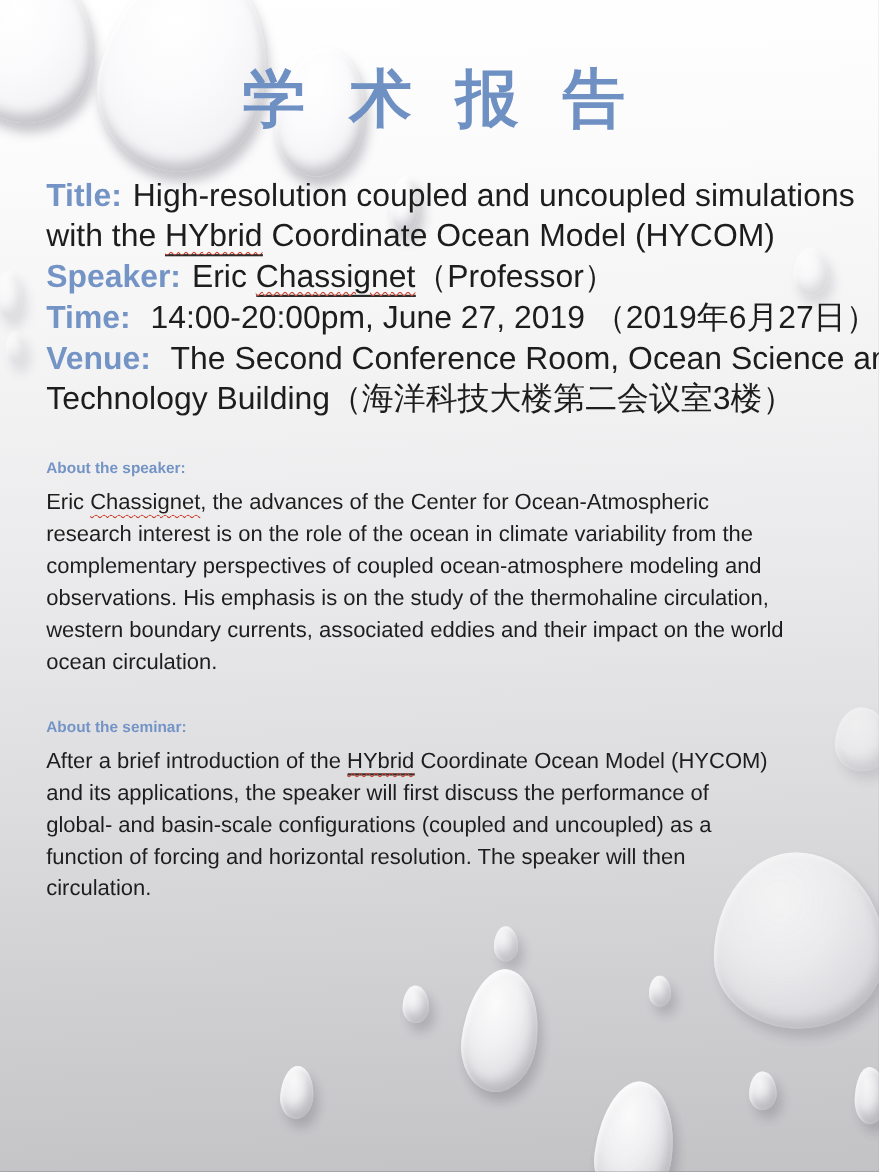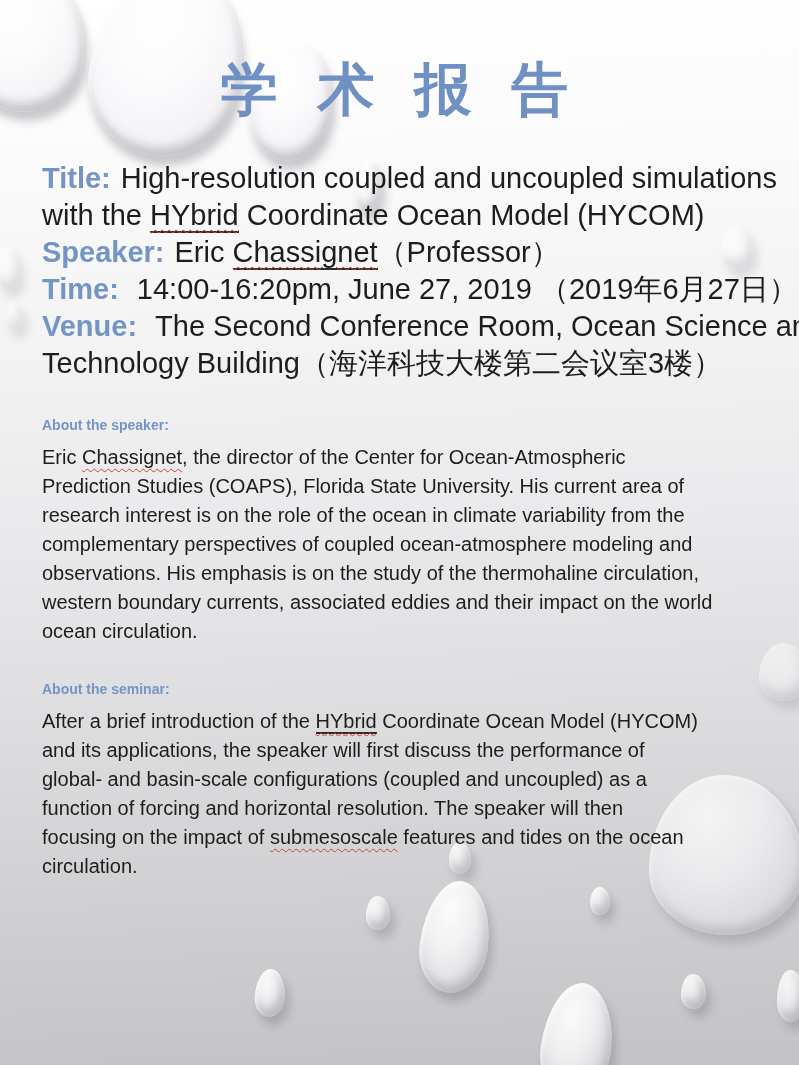--- a/index.html
+++ b/index.html
@@ -65,51 +65,47 @@
       <div class="info-line">
         <span class="label">Title:</span><span>High-resolution coupled and uncoupled simulations</span>
       </div>
       <div class="info-line">
         <span>with the </span><span class="u-solid sq">HYbrid</span><span> Coordinate Ocean Model (HYCOM)</span>
       </div>
       <div class="info-line">
         <span class="label">Speaker:</span><span>Eric </span><span class="u-solid sq">Chassignet</span><span>（Professor）</span>
       </div>
       <div class="info-line">
-        <span class="label-wide">Time:</span><span>14:00-16:20pm, June 27, 2019 （2019年6月27日）</span>
+        <span class="label-wide">Time:</span><span>14:00-20:00pm, June 27, 2019 （2019年6月27日）</span>
       </div>
       <div class="info-line">
         <span class="label-wide">Venue:</span><span>The Second Conference Room, Ocean Science and</span>
       </div>
       <div class="info-line">
         <span>Technology Building（海洋科技大楼第二会议室3楼）</span>
       </div>
     </div>
 
     <div class="section">
       <div class="section-heading">About the speaker:</div>
       <div class="body-line">
-        <span>Eric </span><span class="sq">Chassignet</span><span>, the director of the Center for Ocean-Atmospheric</span>
+        <span>Eric </span><span class="sq">Chassignet</span><span>, the advances of the Center for Ocean-Atmospheric</span>
       </div>
-      <div class="body-line">Prediction Studies (COAPS), Florida State University. His current area of</div>
       <div class="body-line">research interest is on the role of the ocean in climate variability from the</div>
       <div class="body-line">complementary perspectives of coupled ocean-atmosphere modeling and</div>
       <div class="body-line">observations. His emphasis is on the study of the thermohaline circulation,</div>
       <div class="body-line">western boundary currents, associated eddies and their impact on the world</div>
       <div class="body-line">ocean circulation.</div>
     </div>
 
     <div class="section">
       <div class="section-heading">About the seminar:</div>
       <div class="body-line">
         <span>After a brief introduction of the </span><span class="u-solid sq">HYbrid</span><span> Coordinate Ocean Model (HYCOM)</span>
       </div>
       <div class="body-line">and its applications, the speaker will first discuss the performance of</div>
       <div class="body-line">global- and basin-scale configurations (coupled and uncoupled) as a</div>
       <div class="body-line">function of forcing and horizontal resolution. The speaker will then</div>
-      <div class="body-line">
-        <span>focusing on the impact of </span><span class="sq">submesoscale</span><span> features and tides on the ocean</span>
-      </div>
       <div class="body-line">circulation.</div>
     </div>
 
   </div>
 </div>
 
 </body></html>

